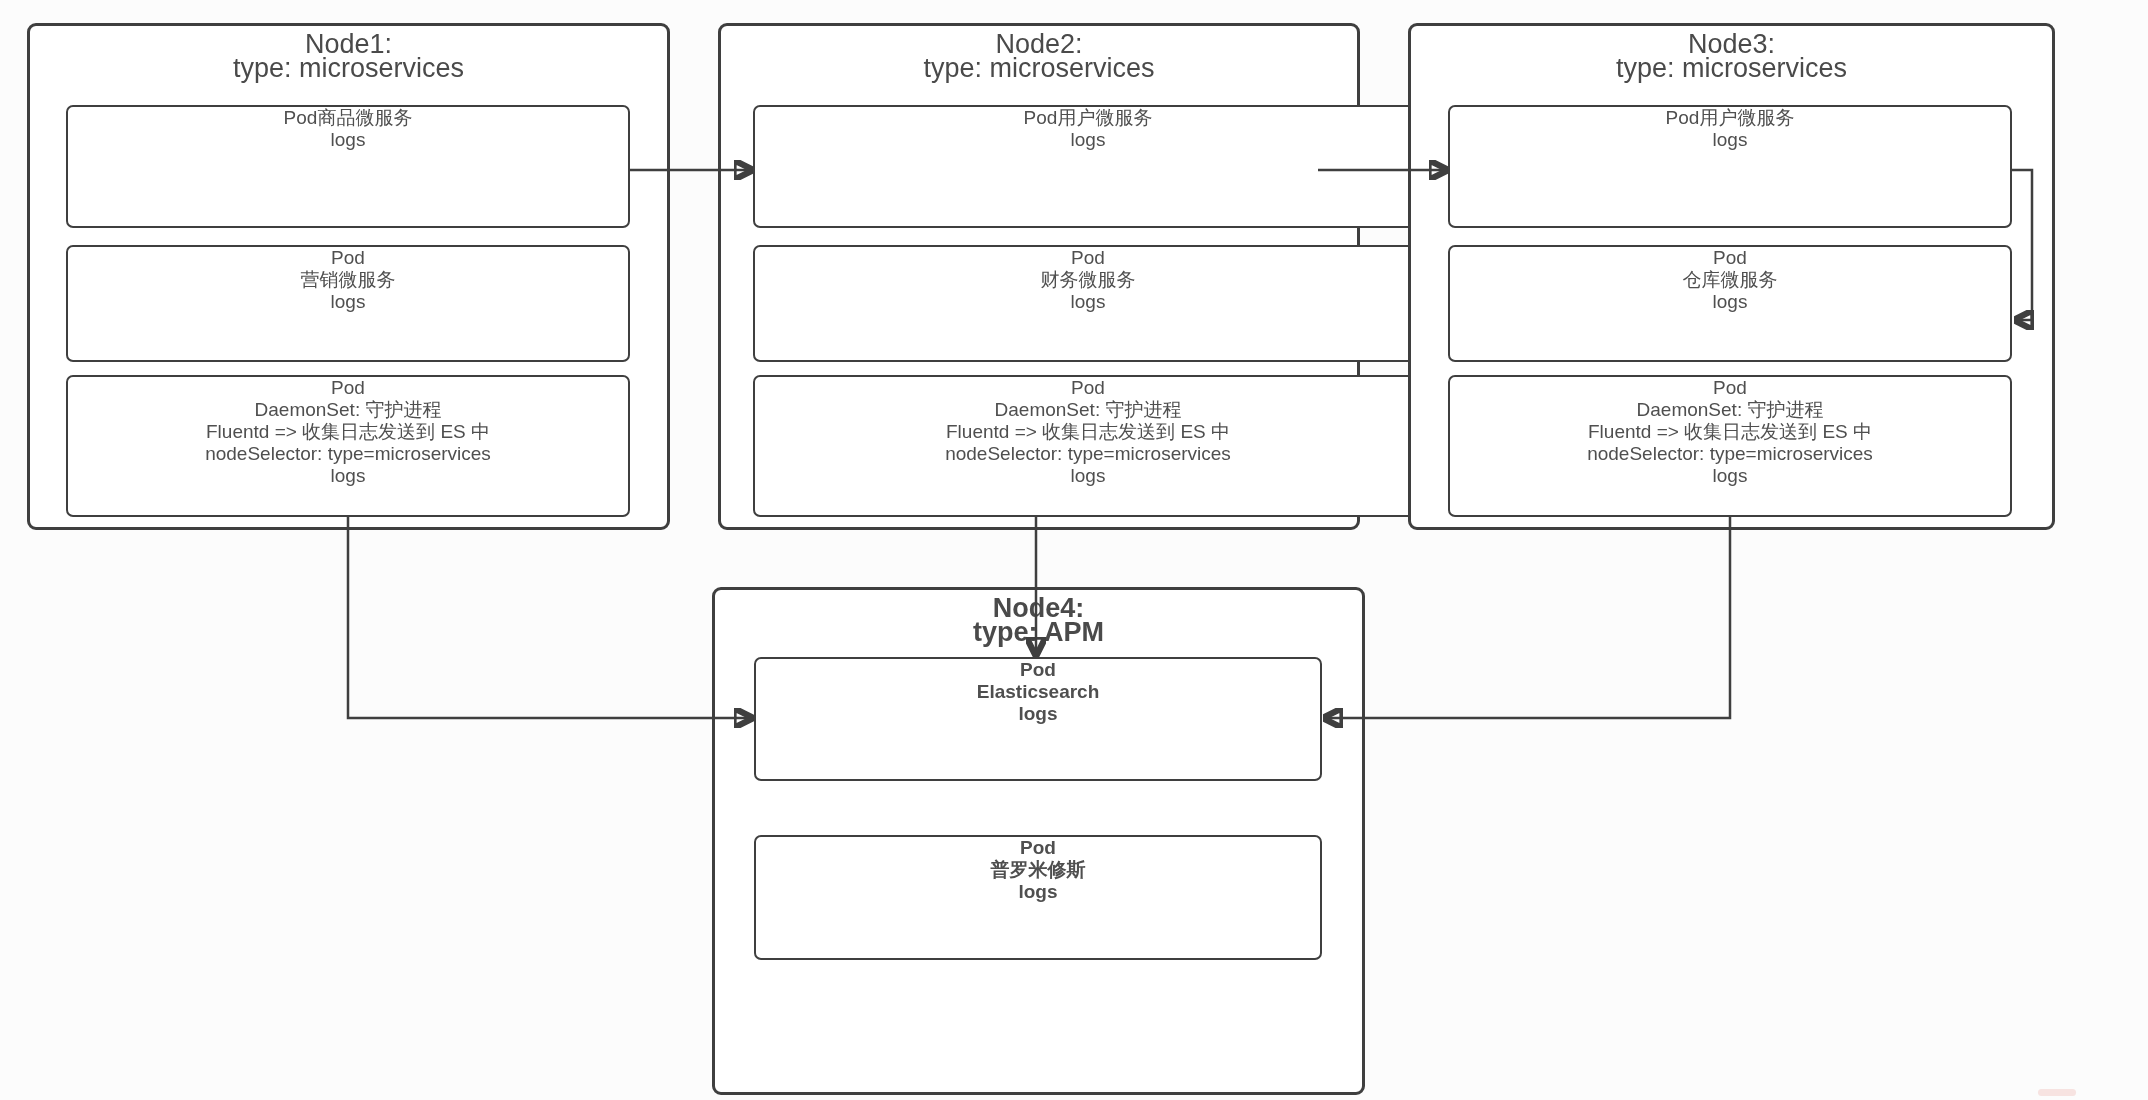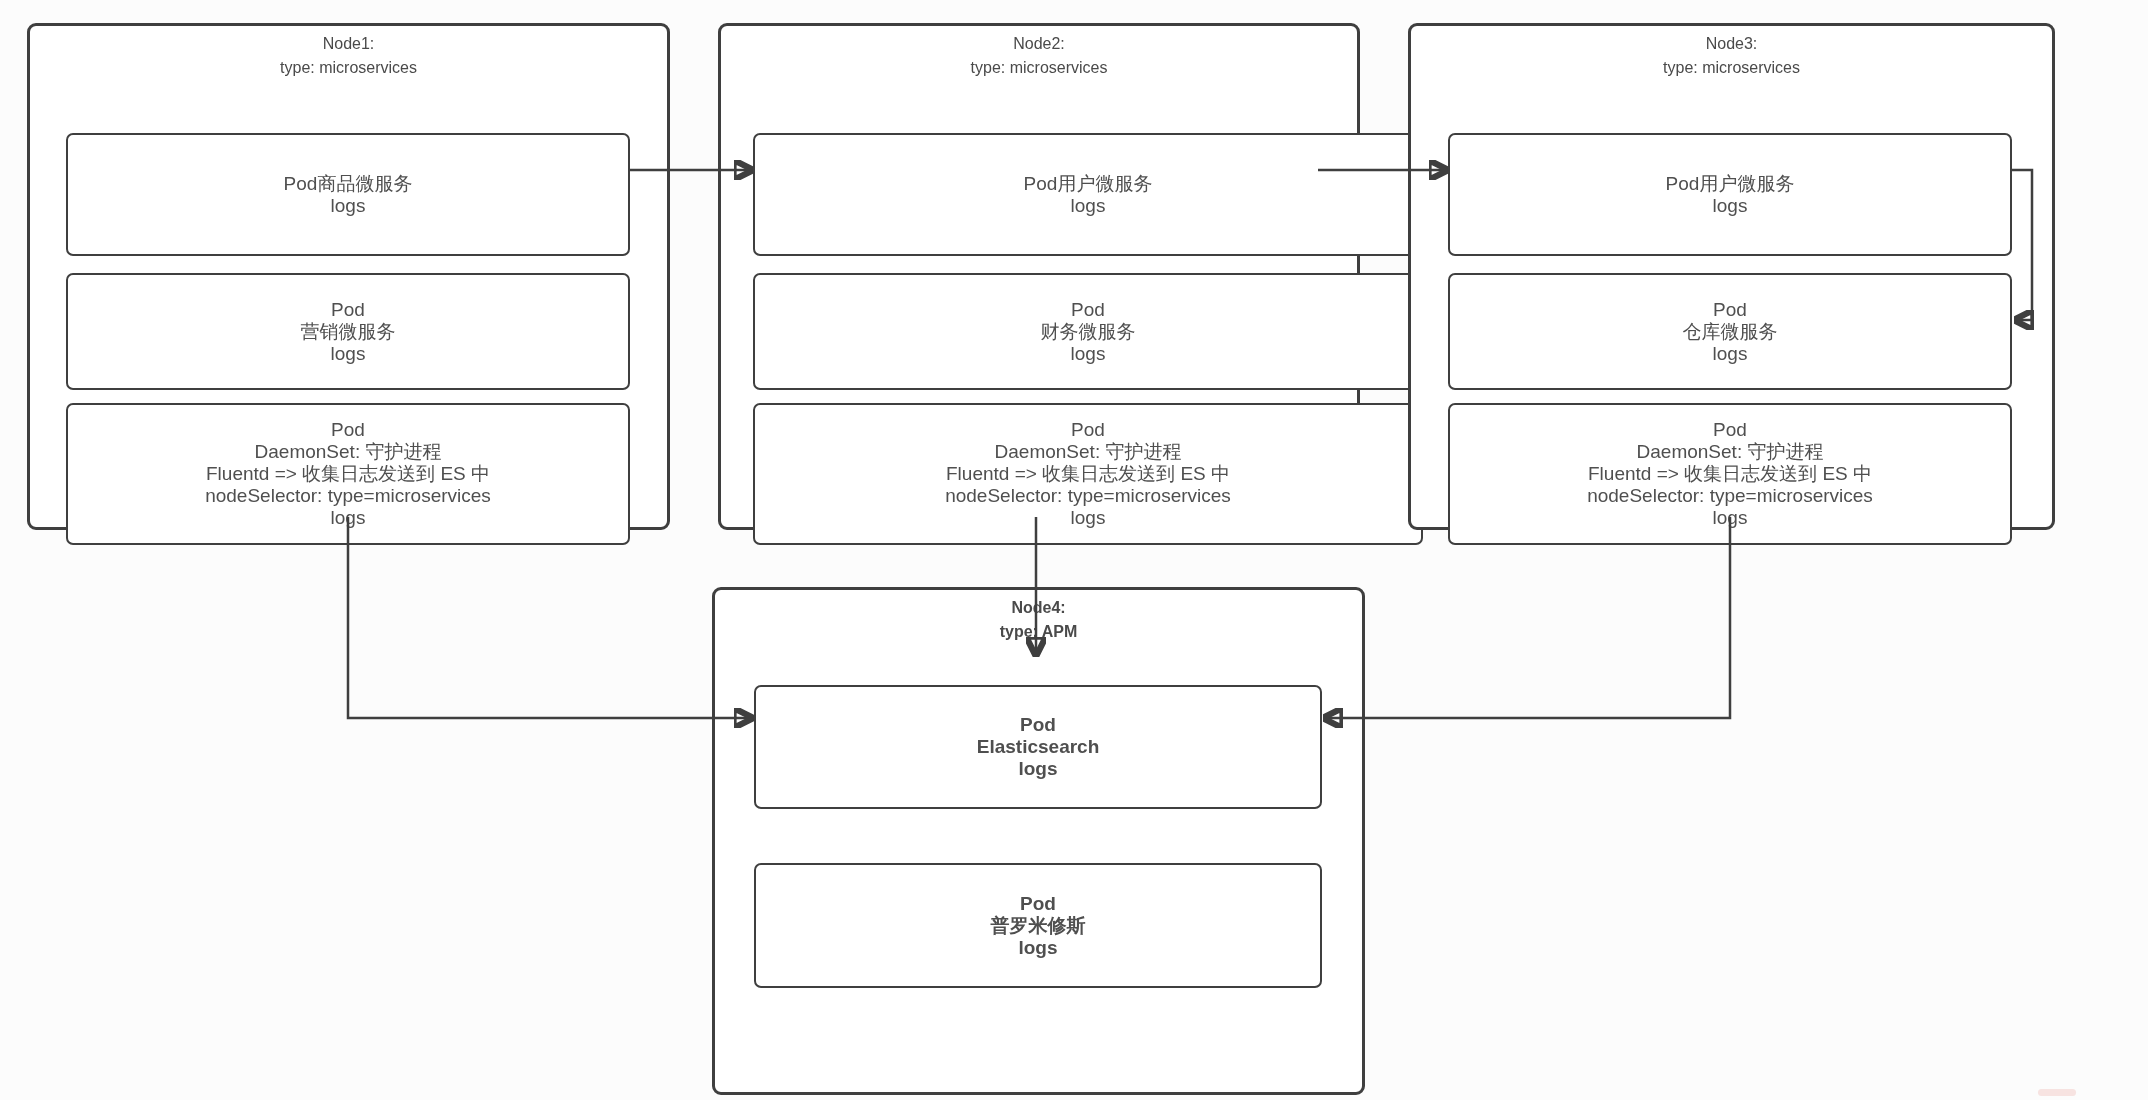--- a/index.html
+++ b/index.html
@@ -16,34 +16,32 @@
     background:#ffffff;
     border:3px solid #3f3f3f;
     border-radius:9px;
     box-sizing:border-box;
   }
   .node-title{
     position:absolute;
     top:6px;left:0;right:0;
     text-align:center;
     white-space:pre-line;
-    font-size:16px;
+    font-size:27px;
     line-height:24px;
     color:#4a4a4a;
   }
   .pod{
     position:absolute;
     background:#ffffff;
     border:2.5px solid #3f3f3f;
     border-radius:7px;
     box-sizing:border-box;
     display:flex;
-    align-items:center;
     justify-content:center;
-    margin-top:28px;
   }
   .pod-text{
     width:100%;
     text-align:center;
     white-space:pre-line;
     font-size:19px;
     line-height:22px;
     color:#4f4f4f;
   }
   

